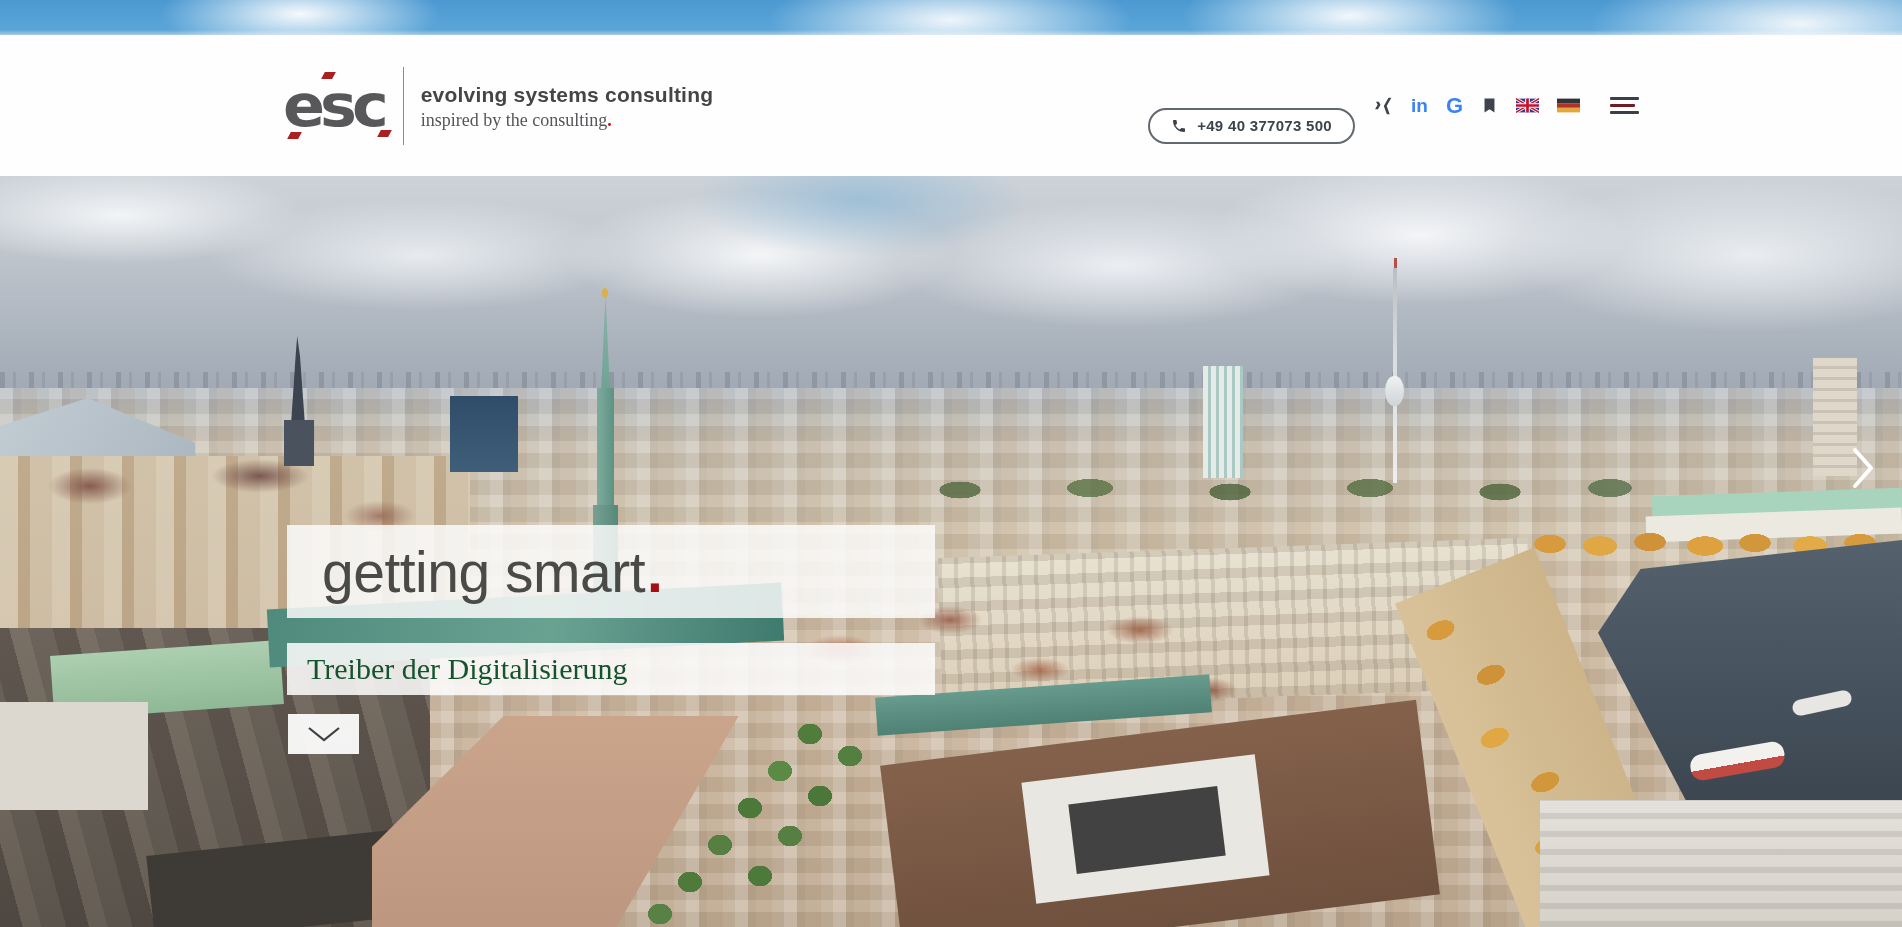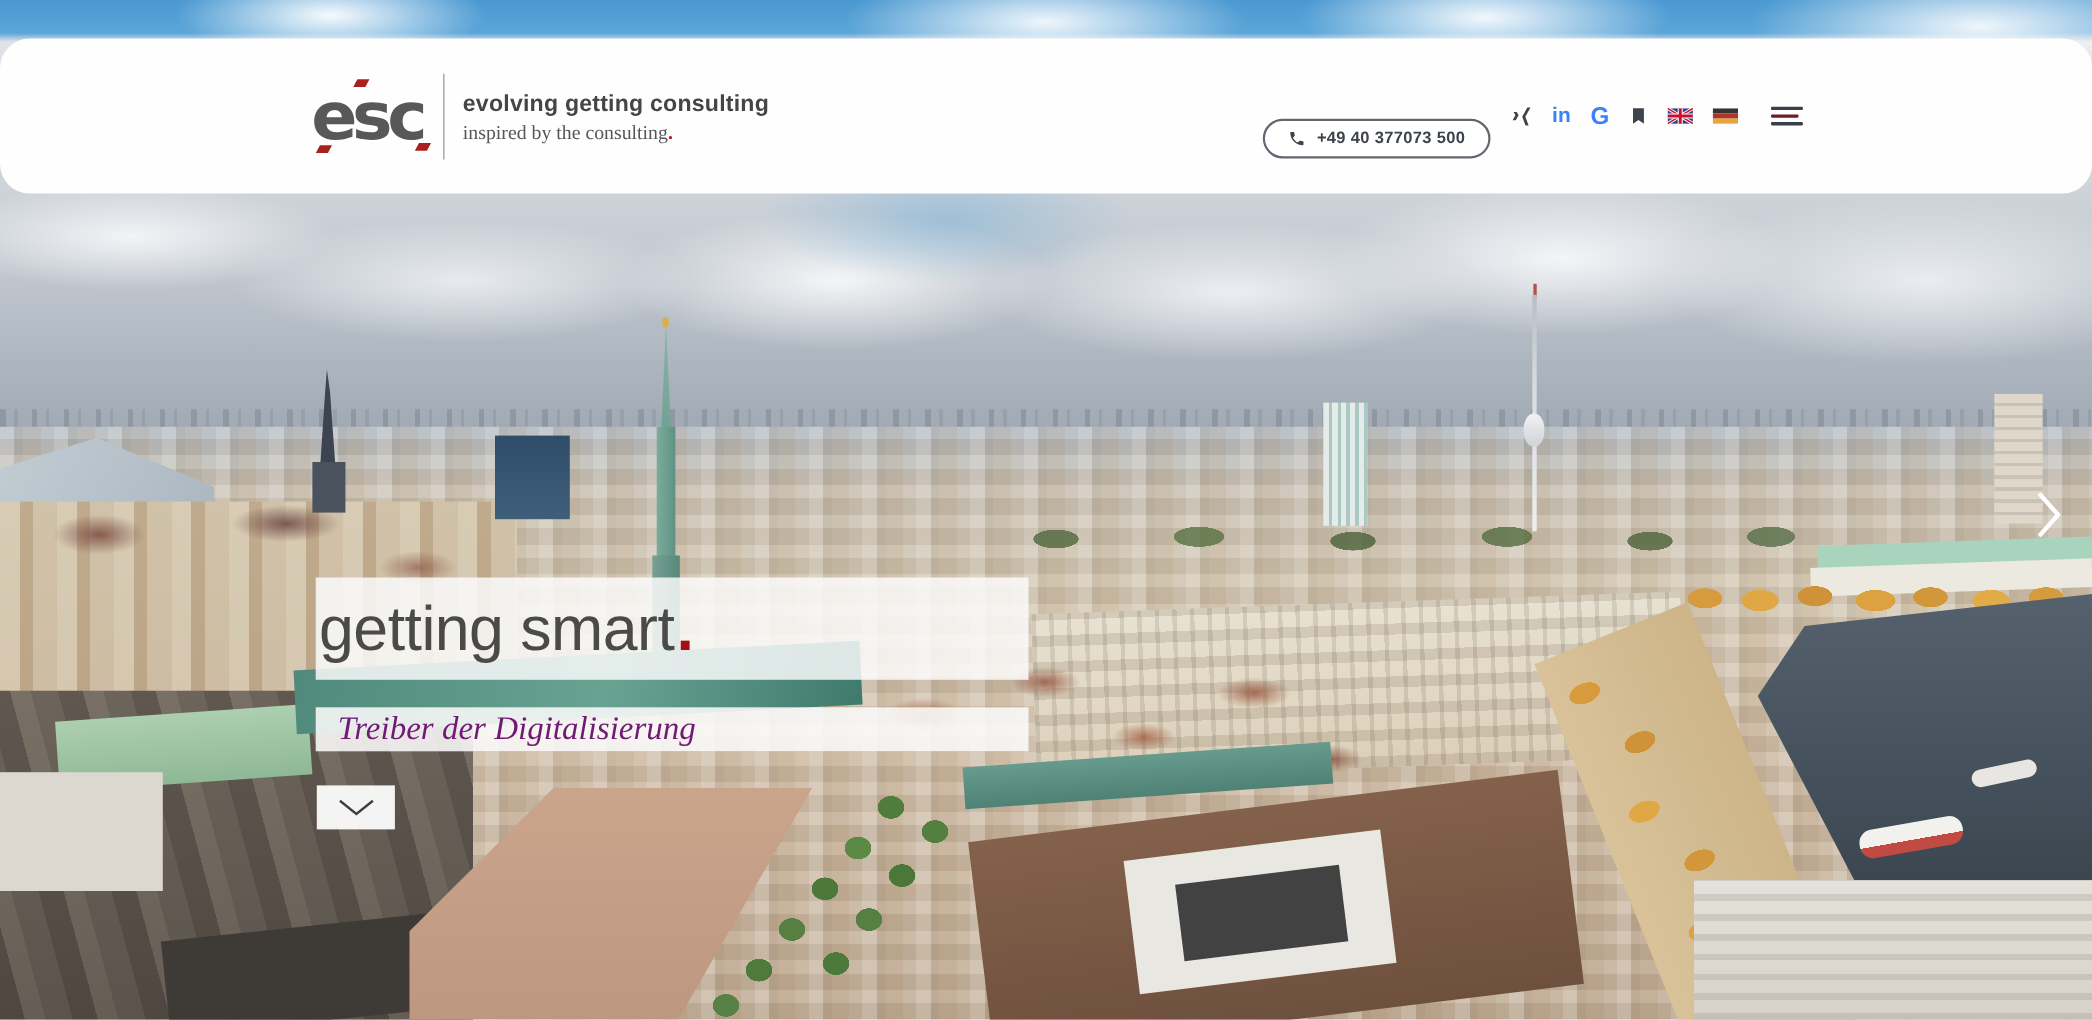--- a/index.html
+++ b/index.html
@@ -138,31 +138,31 @@
     background:linear-gradient(180deg,#84614b,#6e503e); }
   .court-white { left:1028px; top:768px; width:235px; height:122px; transform:rotate(-7deg); background:#e9e7e1; }
   .court-core { left:1072px; top:795px; width:150px; height:70px; transform:rotate(-7deg); background:#424242; }
   .br-white { left:1540px; top:800px; width:362px; height:127px; background:
     repeating-linear-gradient(0deg, rgba(90,90,90,.15) 0 6px, transparent 6px 18px),
     linear-gradient(180deg,#e4e1da,#d6d2c9); }
 
   
   .caption { position:absolute; display:flex; align-items:center; }
   .caption-title { left:287px; top:525px; width:648px; height:93px; background:rgba(252,252,252,.84);
-    padding-left:3px; font-size:57px; color:#4a4a48; letter-spacing:-.5px; }
+    padding-left:35px; font-size:57px; color:#4a4a48; letter-spacing:-.5px; }
   .caption-title .dot { color:#a50f14; font-weight:bold; margin-left:2px; }
-  .caption-sub { left:287px; top:643px; width:648px; height:40px; background:rgba(252,252,252,.87);
-    padding-left:20px; font-family:"Liberation Serif",serif; font-size:30px; color:#701a75;font-style:italic; }
+  .caption-sub { left:287px; top:643px; width:648px; height:52px; background:rgba(252,252,252,.87);
+    padding-left:20px; font-family:"Liberation Serif",serif; font-size:30px; color:#14532d; }
   .scroll-btn { position:absolute; left:288px; top:714px; width:71px; height:40px;
     background:rgba(255,255,255,.93); border:none; display:flex; align-items:center; justify-content:center; cursor:pointer; }
   .next-btn { position:absolute; left:1842px; top:446px; width:42px; height:44px; background:transparent;
     border:none; cursor:pointer; padding:0; }
 
   
-  .header { position:absolute; left:0; top:35px; width:1902px; height:141px; background:#fefefe;border-radius:27px; }
+  .header { position:absolute; left:0; top:35px; width:1902px; height:141px; background:#fefefe; }
   .logo { position:absolute; left:283px; top:0; height:100%; display:flex; align-items:center;
     text-decoration:none; cursor:pointer; }
   .logo-mark-wrap { position:relative; }
   .logo-mark { font-family:"DejaVu Sans",sans-serif; font-weight:bold; font-size:62px; line-height:1;
     letter-spacing:-5px; color:#58585a; display:block; transform:scaleY(.96); }
   .acc { position:absolute; width:11px; height:7px; background:#a8201f; transform:skewX(-28deg); }
   .acc1 { left:40px; top:-3px; }
   .acc2 { left:6px; bottom:-2px; }
   .acc3 { right:-6px; bottom:0px; }
   .logo-divider { width:1px; height:78px; background:#8b8b8b; margin:0 17px 0 19px; }
@@ -259,21 +259,21 @@
   <header class="header">
     <a class="logo">
       <span class="logo-mark-wrap">
         <span class="logo-mark">esc</span>
         <i class="acc acc1"></i>
         <i class="acc acc2"></i>
         <i class="acc acc3"></i>
       </span>
       <span class="logo-divider"></span>
       <span class="logo-text">
-        <span class="logo-title">evolving getting consulting</span>
+        <span class="logo-title">evolving systems consulting</span>
         <span class="logo-tagline"><span>inspired by the consulting</span><b class="dot">.</b></span>
       </span>
     </a>
 
     <div class="header-right">
       <a class="phone-pill">
         <svg width="16" height="16" viewBox="0 0 24 24" fill="#3d434c">
           <path d="M6.62 10.79c1.44 2.83 3.76 5.14 6.59 6.59l2.2-2.2c.27-.27.67-.36 1.02-.24 1.12.37 2.33.57 3.57.57.55 0 1 .45 1 1V20c0 .55-.45 1-1 1-9.39 0-17-7.61-17-17 0-.55.45-1 1-1h3.5c.55 0 1 .45 1 1 0 1.25.2 2.45.57 3.57.11.35.03.74-.25 1.02l-2.2 2.2z"></path>
         </svg>
         <span>+49 40 377073 500</span>

